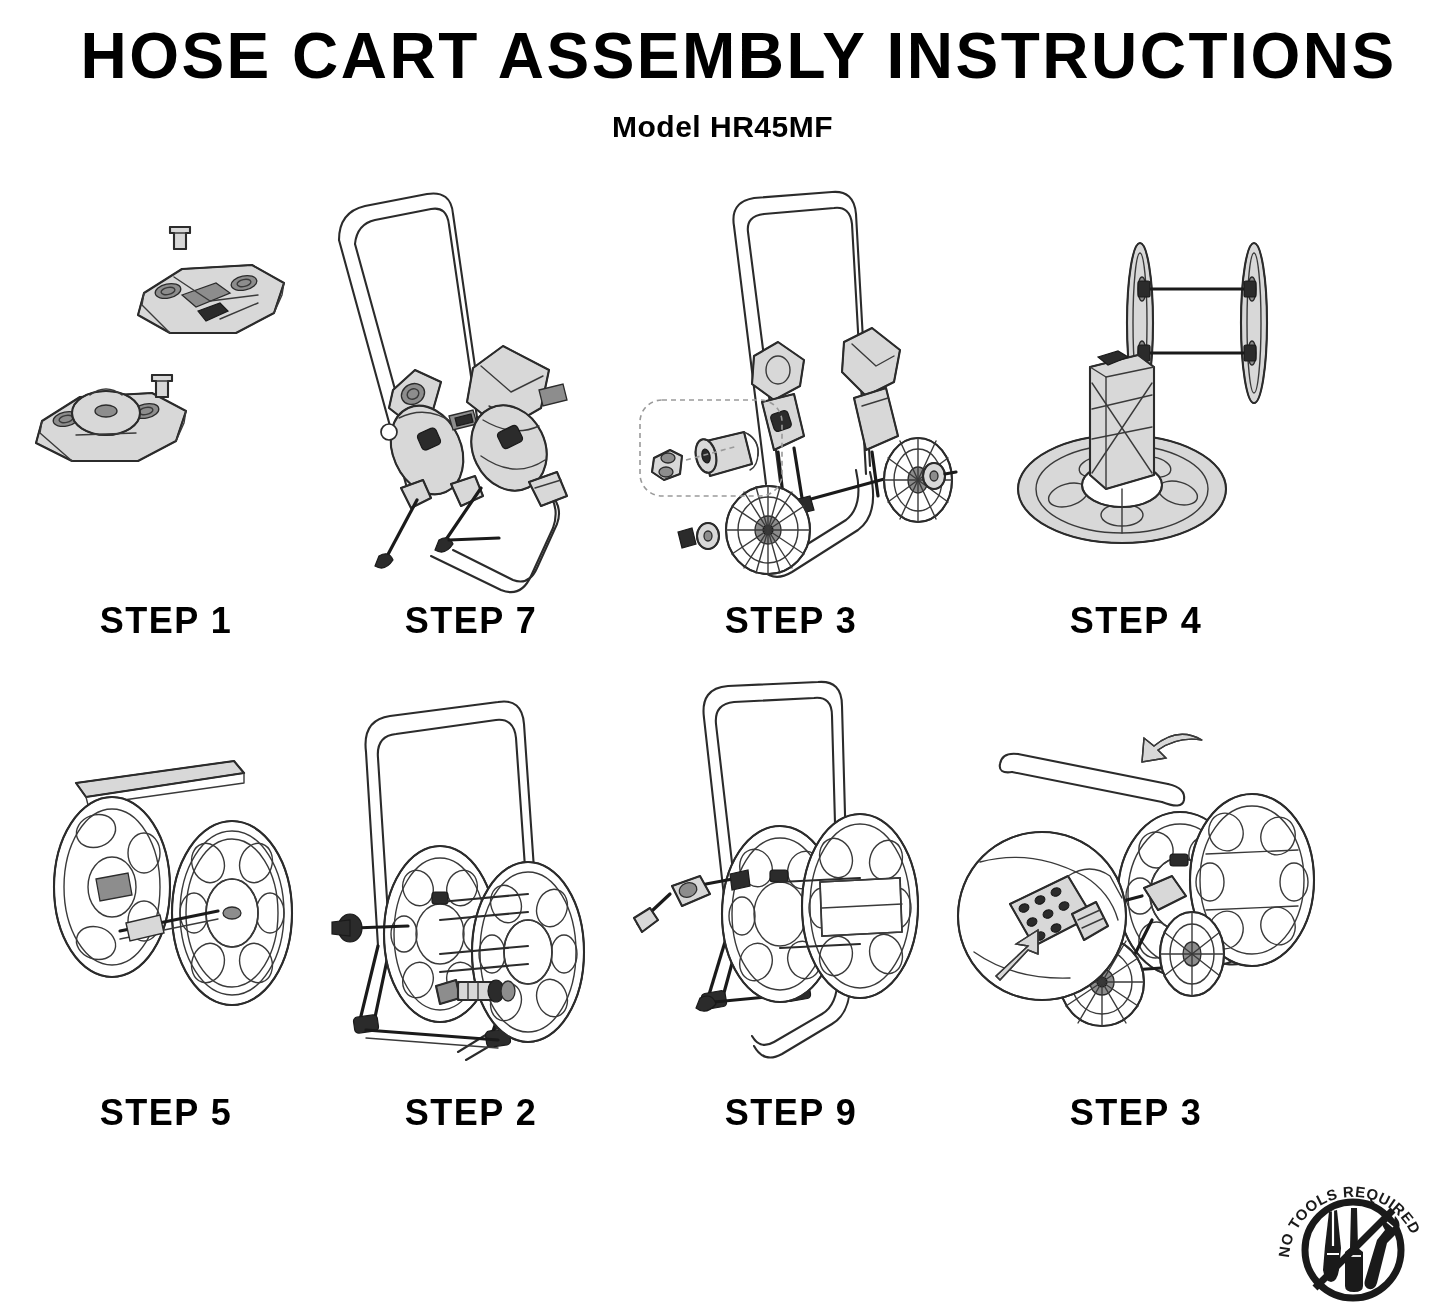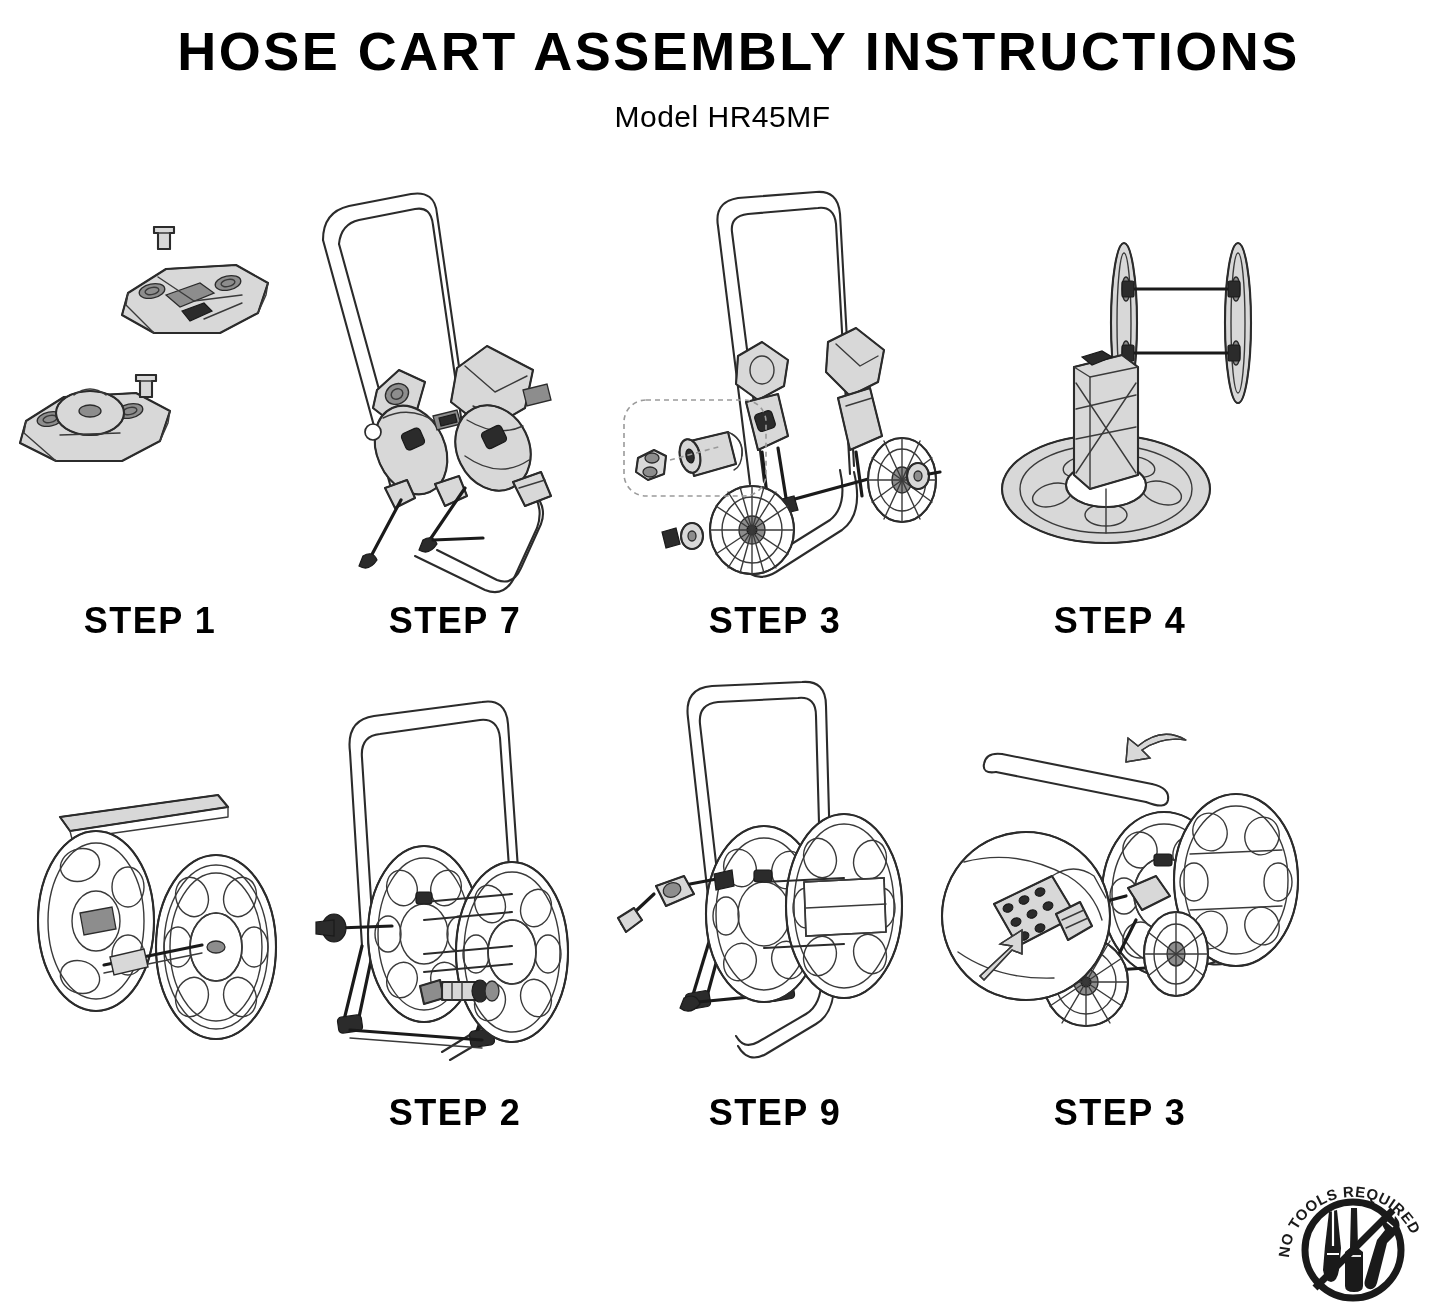--- a/index.html
+++ b/index.html
@@ -13,42 +13,42 @@
     overflow: hidden;
     font-family: "Liberation Sans", sans-serif;
     color: #000000;
     position: relative;
   }
 
   
   #sheet-header { width: 100%; }
   #page-title {
     text-align: center;
-    font-size: 54px;
+    font-size: 64px;
     font-weight: bold;
     letter-spacing: 2.5px;
     line-height: 1;
     margin: 24px 0 0 0;
     white-space: nowrap;
     transform: scaleX(1.0);
     padding-left: 32px;
   }
   #page-subtitle {
     text-align: center;
     font-size: 30px;
-    font-weight: normal;
+    font-weight: bold;
     letter-spacing: 0.5px;
     margin: 22px 0 6px 0;
   }
 
   
   #steps-grid {
     position: absolute;
     top: 176px;
-    left: 0;
+    left: 16px;
     width: 1213px;
     height: 1010px;
     display: grid;
     grid-template-columns: repeat(4, 1fr);
     grid-template-rows: 492px 492px;
   }
   .step-cell {
     position: relative;
     display: flex;
     flex-direction: column;
@@ -408,20 +408,21 @@
             <ellipse class="fl-m" cx="66" cy="94" rx="9" ry="6"></ellipse>
           </g>
           <g>
             <path class="ln-h" d="M82 178 L180 158"></path>
             <path class="ln-t" d="M82 186 L180 166"></path>
             <path class="fl-l" d="M88 170 L122 162 L126 180 L92 188 Z"></path>
           </g>
         </g>
       </svg>
     </div>
+    <div class="step-label">STEP 5</div>
   </div>
 
   <div class="step-cell">
     <div class="step-figure">
       <svg width="310" height="380" viewBox="0 0 310 380">
         <g>
           <path class="ln" d="M50 62 q-4 -32 24 -36 l108 -14 q24 -4 26 22 l16 232"></path>
           <path class="ln" d="M62 68 q-2 -22 18 -24 l100 -14 q18 -2 20 18 l16 230"></path>
           <path class="ln" d="M50 62 L62 256"></path>
           <path class="ln" d="M62 68 L74 256"></path>

